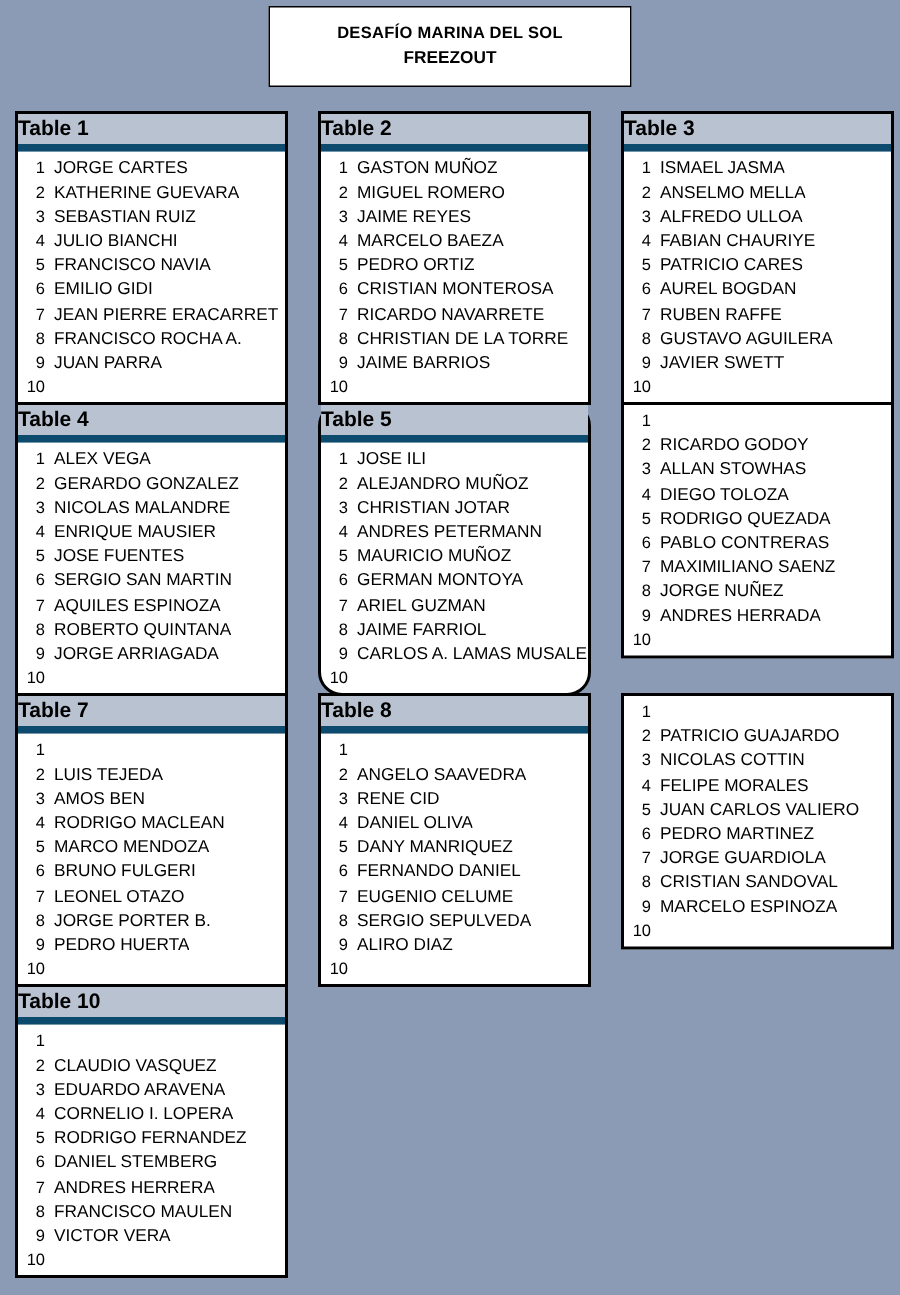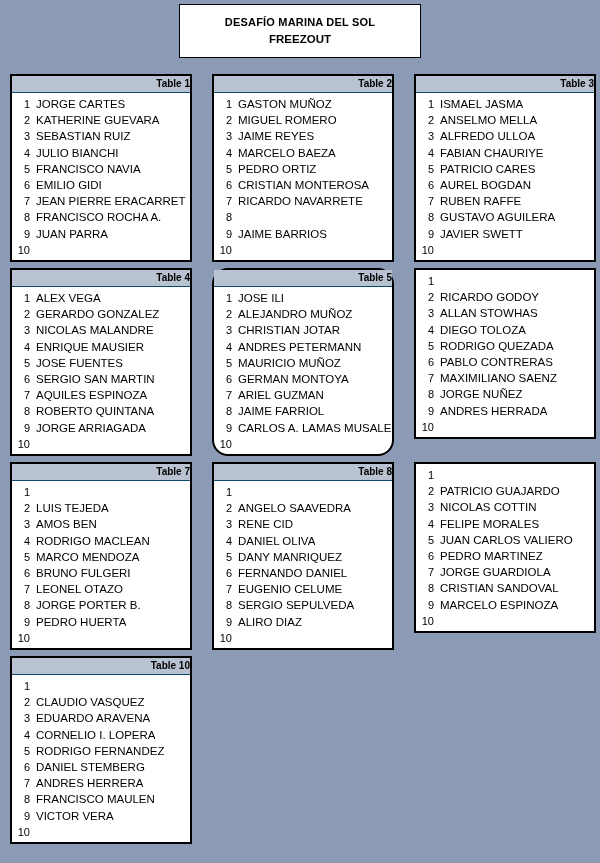--- a/index.html
+++ b/index.html
@@ -57,23 +57,23 @@
   }
   .table-card {
     position: absolute;
     width: 182px;
     background: #ffffff;
     border: 2px solid #000000;
     box-sizing: border-box;
   }
   .table-header {
     background: #b9c2d0;
-    border-bottom: 1px solid #0c4a6e;
-    text-align: right;
-    font-size: 10px;
+    border-bottom: 5px solid #0c4a6e;
+    text-align: left;
+    font-size: 14px;
     font-weight: bold;
     color: #000;
     padding: 2px 0 3px 0;
     line-height: 1.1;
   }
   .seats {
     padding: 3px 0 2px 0;
   }
   .seat {
     display: flex;
@@ -179,20 +179,21 @@
           <div class="seat">
             <span class="seat-num">6</span>
             <span class="seat-name">CRISTIAN MONTEROSA</span>
           </div>
           <div class="seat">
             <span class="seat-num">7</span>
             <span class="seat-name">RICARDO NAVARRETE</span>
           </div>
           <div class="seat">
             <span class="seat-num">8</span>
+            <span class="seat-name">CHRISTIAN DE LA TORRE</span>
           </div>
           <div class="seat">
             <span class="seat-num">9</span>
             <span class="seat-name">JAIME BARRIOS</span>
           </div>
           <div class="seat">
             <span class="seat-num">10</span>
             <span class="seat-name"></span>
           </div>
         </div>

